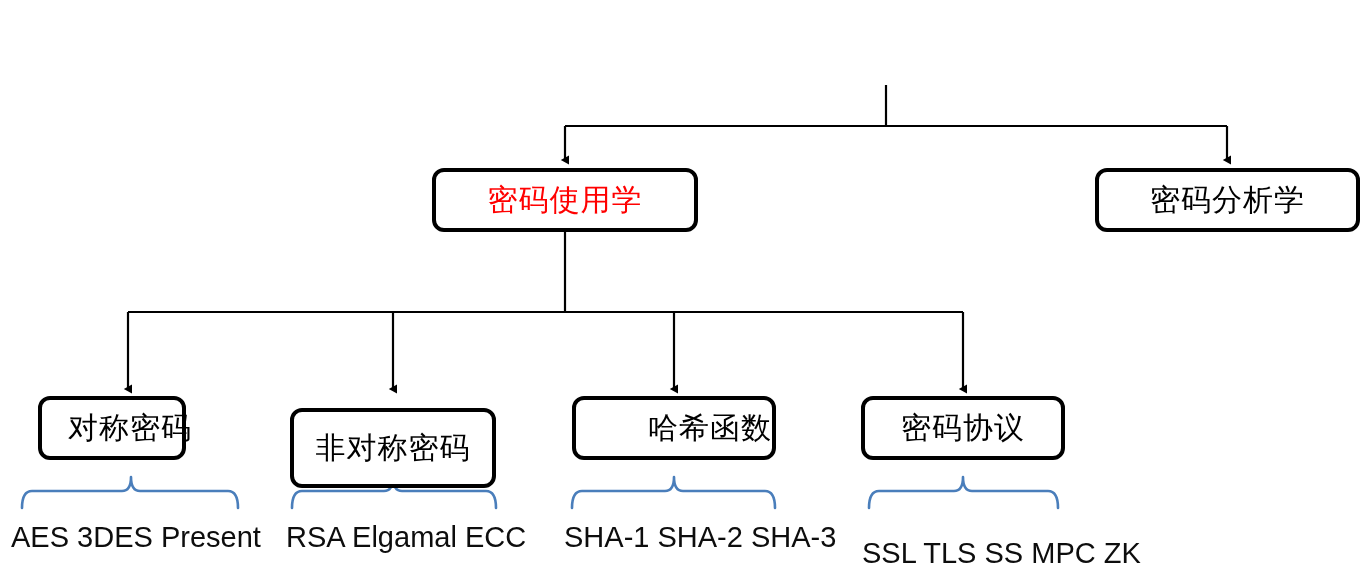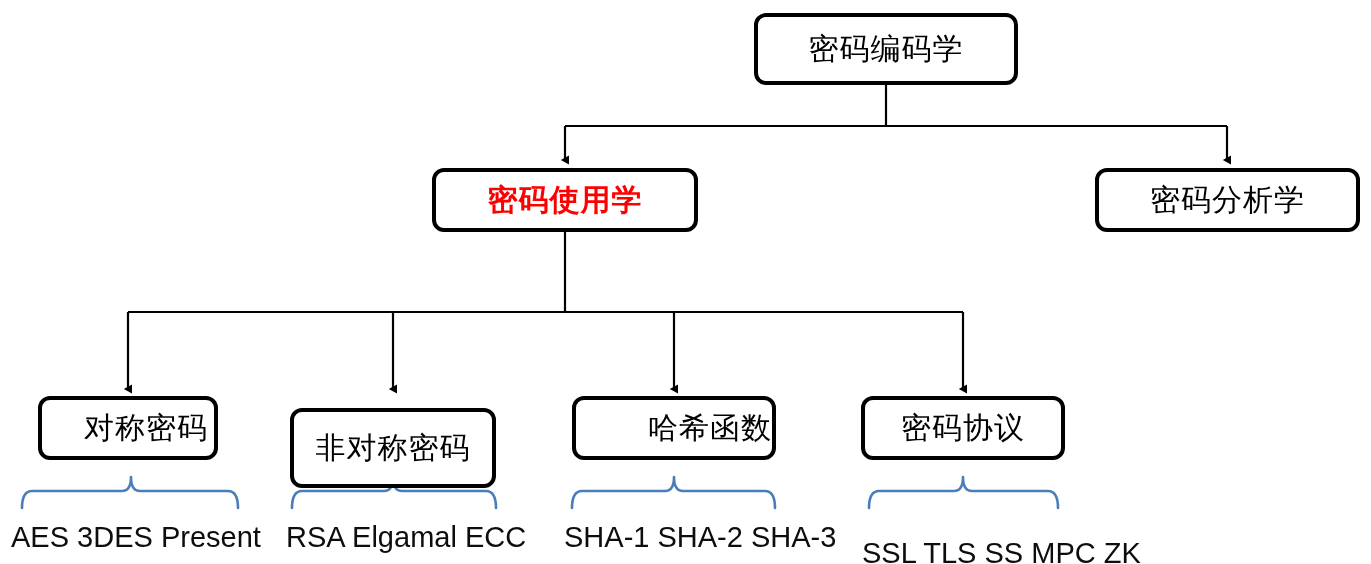--- a/index.html
+++ b/index.html
@@ -36,21 +36,20 @@
   .node-label {
     font-family: "DejaVu Serif", "Liberation Serif", serif;
     font-size: 30px;
     line-height: 1;
     color: #000000;
     white-space: nowrap;
     letter-spacing: 1px;
   }
   .node-label.accent {
     color: #ff0000;
-    font-weight: bold;
   }
   .leaf-list {
     position: absolute;
     font-family: "Liberation Sans", "DejaVu Sans", sans-serif;
     font-size: 29px;
     line-height: 1;
     color: #0d0d0d;
     white-space: nowrap;
     z-index: 3;
   }
@@ -113,33 +112,30 @@
     <g>
       <path d="M 572 508 Q 572 491 582 491 L 665 491 Q 674 491 674 477
                Q 674 491 683 491 L 765 491 Q 775 491 775 508" stroke="#4a7ebb" stroke-width="2.6" fill="none" stroke-linecap="round" stroke-linejoin="round"></path>
     </g>
     <g>
       <path d="M 869 508 Q 869 491 879 491 L 954 491 Q 963 491 963 477
                Q 963 491 972 491 L 1048 491 Q 1058 491 1058 508" stroke="#4a7ebb" stroke-width="2.6" fill="none" stroke-linecap="round" stroke-linejoin="round"></path>
     </g>
   </svg>
 
-  <div class="node" style="left:754px; top:13px; width:264px; height:72px;">
-    <span class="node-label">密码编码学</span>
-  </div>
 
   <div class="node" style="left:432px; top:168px; width:266px; height:64px;">
     <span class="node-label accent">密码使用学</span>
   </div>
 
   <div class="node" style="left:1095px; top:168px; width:265px; height:64px;">
     <span class="node-label">密码分析学</span>
   </div>
 
-  <div class="node" style="left:38px; top:396px; width:180px; height:64px;padding-left:36px;">
+  <div class="node" style="left:38px; top:396px; width:148px; height:64px;padding-left:36px;">
     <span class="node-label">对称密码</span>
   </div>
 
   <div class="node" style="left:290px; top:408px; width:206px; height:80px;">
     <span class="node-label">非对称密码</span>
   </div>
 
   <div class="node" style="left:572px; top:396px; width:204px; height:64px;justify-content:flex-end;">
     <span class="node-label">哈希函数</span>
   </div>

